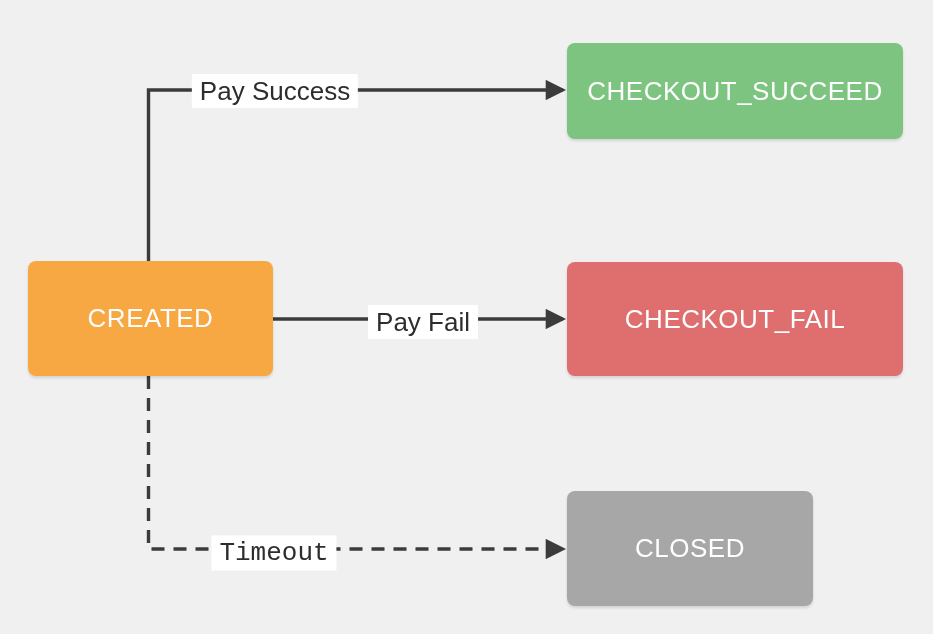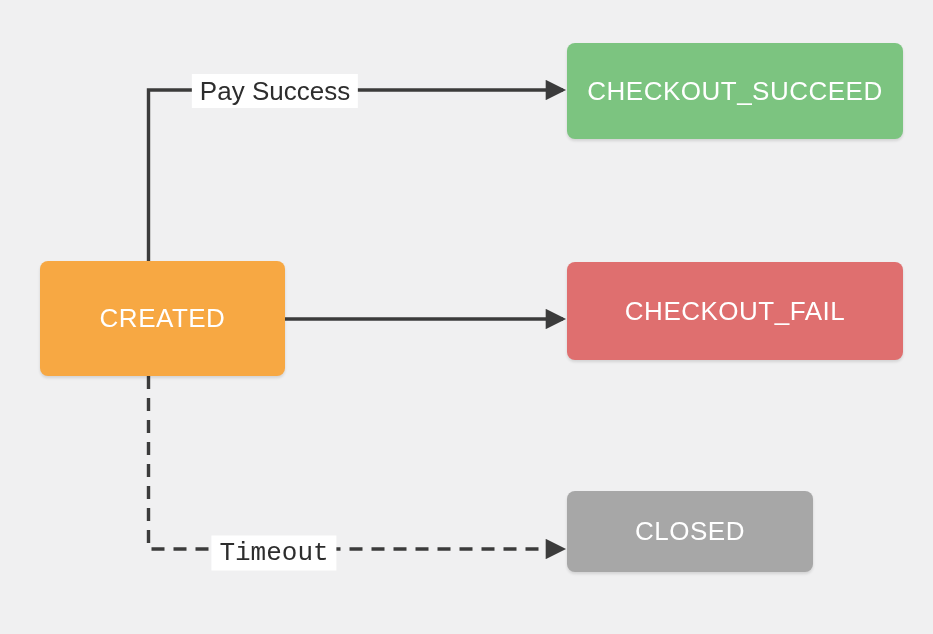--- a/index.html
+++ b/index.html
@@ -44,33 +44,32 @@
     color: #ffffff;
     font-size: 26px;
     letter-spacing: 0.5px;
     box-shadow: 0 2px 3px rgba(0,0,0,0.12);
     cursor: default;
     user-select: none;
   }
   .node-created {
     left: 28px; top: 261px; width: 245px; height: 115px;
     background: #f7a843;
-    margin-left: 12px;
   }
   .node-checkout-succeed {
     left: 567px; top: 31px; width: 336px; height: 96px;
     background: #7cc480;
     margin-top: 12px;
   }
   .node-checkout-fail {
-    left: 567px; top: 262px; width: 336px; height: 98px;
+    left: 567px; top: 262px; width: 336px; height: 114px;
     background: #df6f6f;
   }
   .node-closed {
-    left: 567px; top: 491px; width: 246px; height: 81px;
+    left: 567px; top: 491px; width: 246px; height: 115px;
     background: #a7a7a7;
     justify-content: center;
   }
   .edge-label {
     position: absolute;
     transform: translate(-50%, -50%);
     background: #ffffff;
     color: #2d2d2d;
     font-size: 26px;
     line-height: 34px;
@@ -110,18 +109,19 @@
   <div class="node node-checkout-fail">
     <span>CHECKOUT_FAIL</span>
   </div>
 
   <div class="node node-closed">
     <span>CLOSED</span>
   </div>
 
   <div class="edge-label edge-label-pay-success">Pay Success</div>
 
+  <div class="edge-label edge-label-pay-fail">Pay Fail</div>
 
   <div class="edge-label edge-label-timeout">
     <div>Timeout</div>
   </div>
 
 </div>
 
 </body></html>

